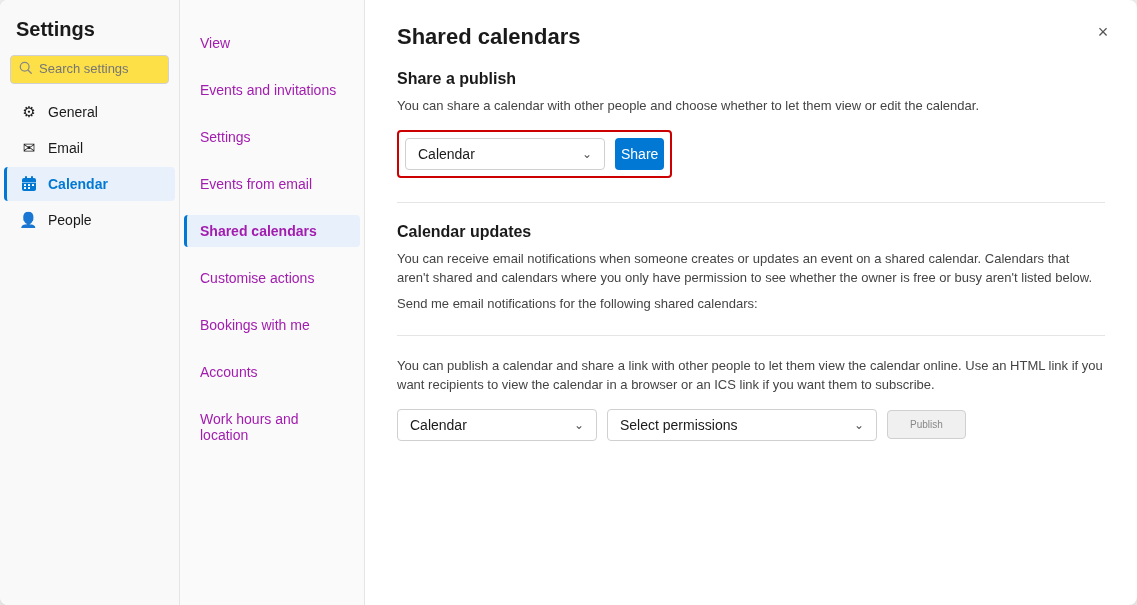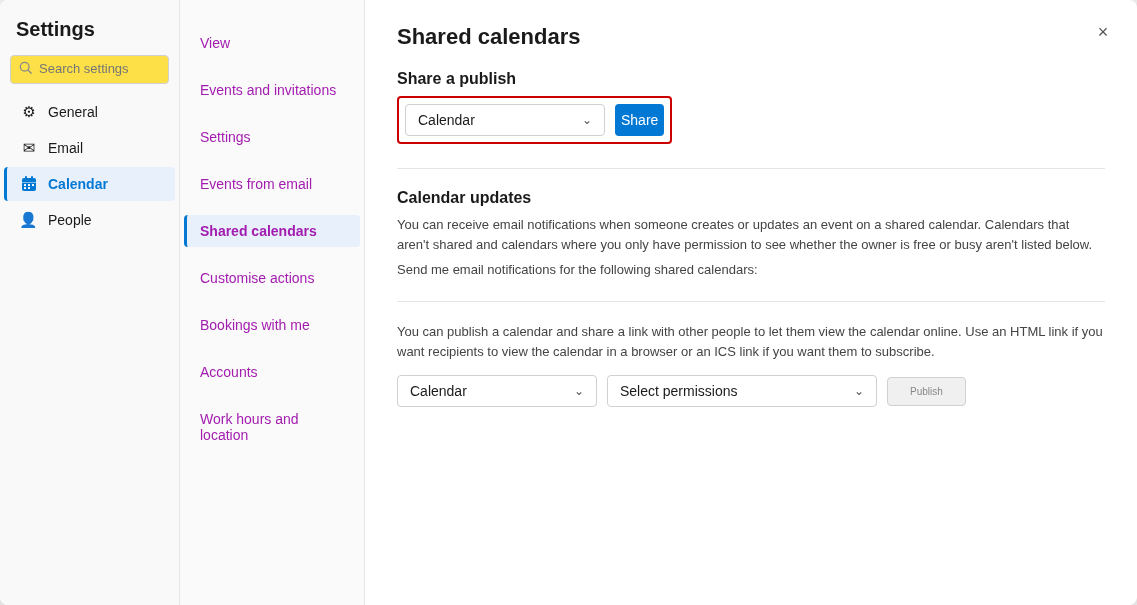--- a/index.html
+++ b/index.html
@@ -282,20 +282,21 @@
     <div class="mid-item">Bookings with me</div>
     <div class="mid-item">Accounts</div>
     <div class="mid-item">Work hours and location</div>
   </div>
 
   <div class="main-panel">
     <button class="close-btn">×</button>
     <div class="main-title">Shared calendars</div>
 
     <div class="section-title">Share a publish</div>
+    <div class="section-desc">You can share a calendar with other people and choose whether to let them view or edit the calendar.</div>
     <div class="share-row">
       <div class="dropdown calendar-dd">
         <span>Calendar</span>
         <span class="dropdown-arrow">⌄</span>
       </div>
       <button class="share-btn">Share</button>
     </div>
 
     <hr class="divider">
 

